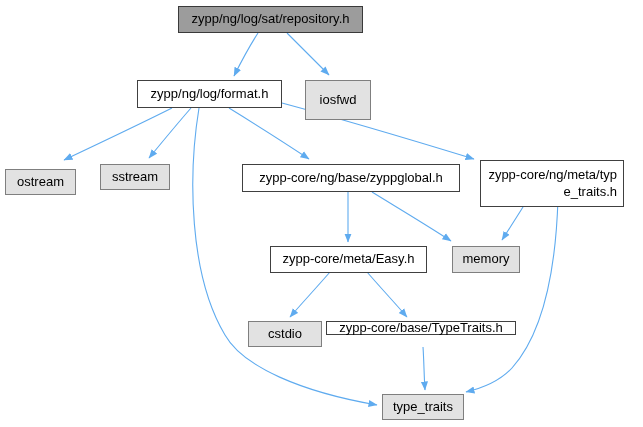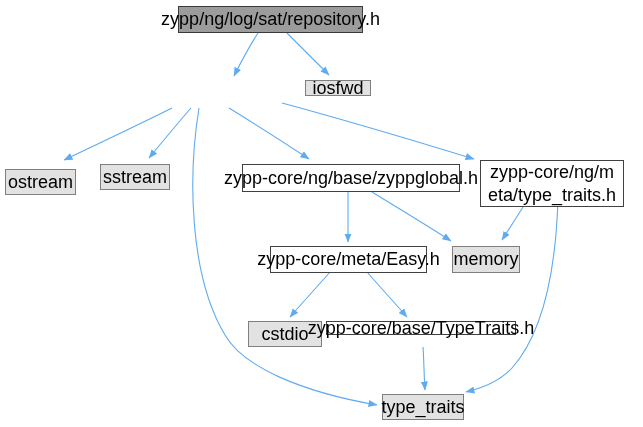--- a/index.html
+++ b/index.html
@@ -27,22 +27,22 @@
     fill: none;
     stroke: var(--edge-color, #63B8FF);
     stroke-width: 1.1;
   }
   .node {
     position: absolute;
     box-sizing: border-box;
     display: flex;
     align-items: center;
     justify-content: center;
-    text-align: center;
-    font-size: 18px;
+    text-align: right;
+    font-size: 13px;
     line-height: 1.25;
     color: var(--text-color, #000000);
     white-space: nowrap;
     cursor: pointer;
   }
   .node.main {
     background: var(--main-fill, #9C9C9C);
     border: 1.4px solid var(--main-border, #3A3A3A);
   }
   .node.file {
@@ -82,22 +82,23 @@
     <path class="edge" d="M372,192 C398,208 425,224 451,241" marker-end="url(#arrow)"></path>
     <path class="edge" d="M528,199 C520,212 511,226 502,240" marker-end="url(#arrow)"></path>
     <path class="edge" d="M558,199 C556,262 546,330 512,368 C499,382 483,388 466,392" marker-end="url(#arrow)"></path>
     <path class="edge" d="M330,272 C317,287 303,302 290,317" marker-end="url(#arrow)"></path>
     <path class="edge" d="M367,272 C380,287 394,302 407,317" marker-end="url(#arrow)"></path>
     <path class="edge" d="M423,347 C424,361 424,376 425,390" marker-end="url(#arrow)"></path>
   </svg>
 
   <div class="node main" style="left:178px; top:6px; width:185px; height:27px;">zypp/ng/log/sat/repository.h</div>
 
+  <div class="node file" style="left:137px; top:80px; width:145px; height:28px;">zypp/ng/log/format.h</div>
 
-  <div class="node system" style="left:305px; top:80px; width:66px; height:16px;">iosfwd</div>
+  <div class="node system" style="left:305px; top:80px; width:66px; height:40px;">iosfwd</div>
 
   <div class="node system" style="left:5px; top:169px; width:71px; height:26px;">ostream</div>
 
   <div class="node file" style="left:242px; top:164px; width:218px; height:28px;">zypp-core/ng/base/zyppglobal.h</div>
 
   <div class="node system" style="left:100px; top:164px; width:70px; height:26px;">sstream</div>
 
   <div class="node file wrap" style="left:480px; top:152px; width:144px; height:47px;margin-top:8px;">zypp-core/ng/meta/type_traits.h</div>
 
   <div class="node file" style="left:270px; top:246px; width:157px; height:27px;">zypp-core/meta/Easy.h</div>

